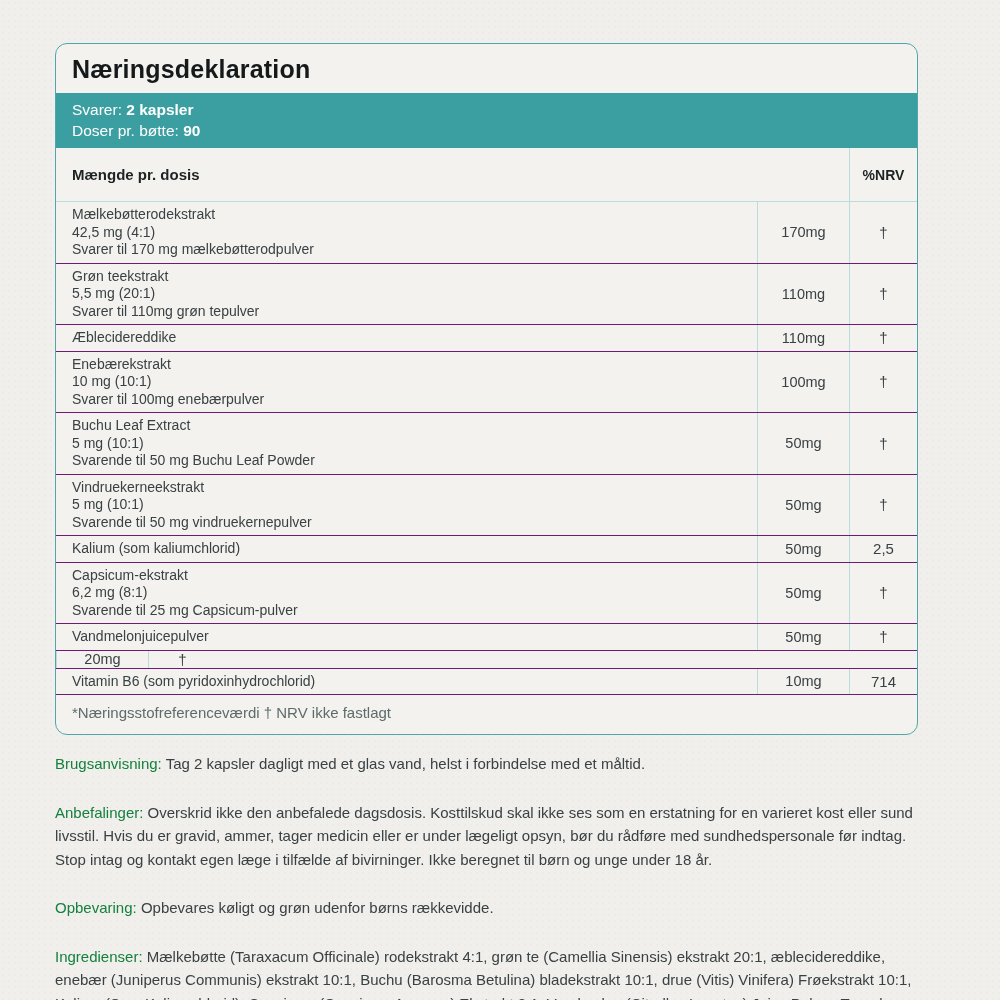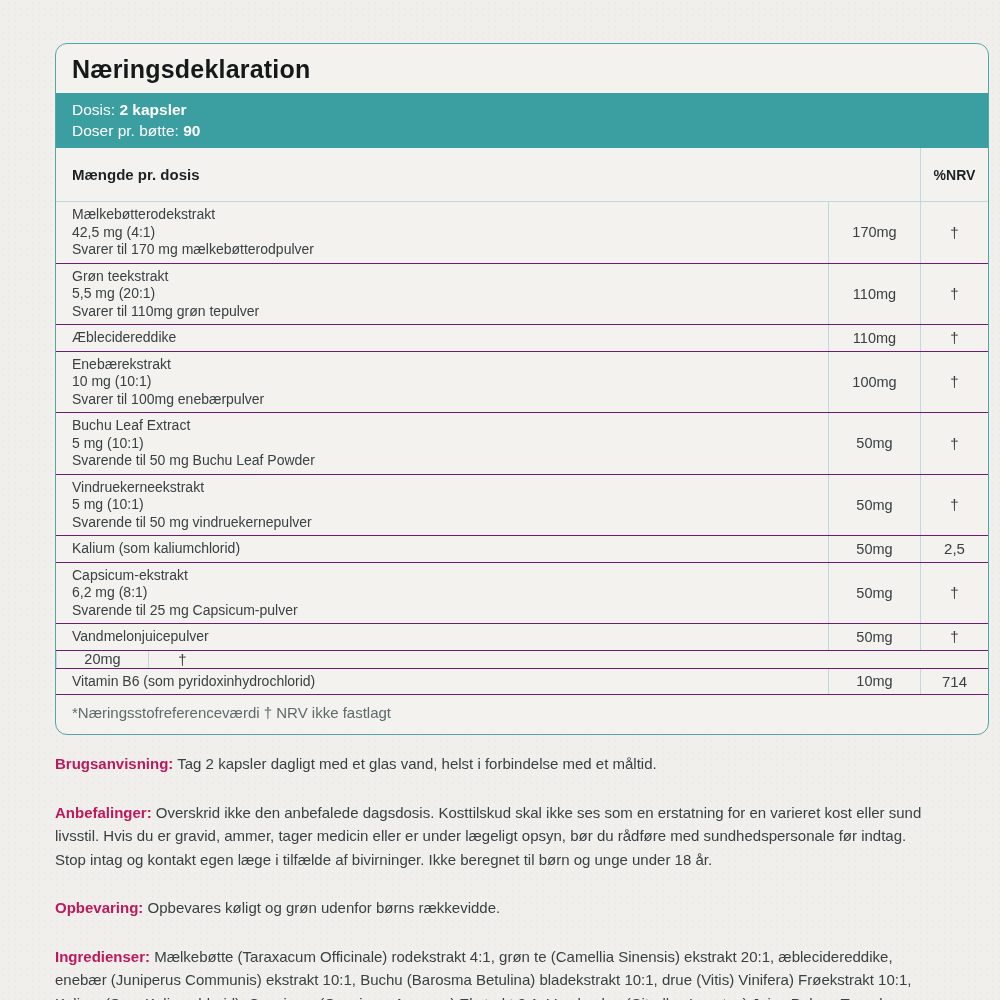--- a/index.html
+++ b/index.html
@@ -8,21 +8,21 @@
     font-family:"Liberation Sans", sans-serif;
     background-color:#f0efec;
     background-image:radial-gradient(rgba(60,60,55,0.018) 1px, transparent 1px);
     background-size:6px 6px;
     color:#3a4143;
   }
   .page { padding:43px 55px 0 55px; }
 
   
   .card {
-    width:934px;
+    width:863px;
     background:#f3f2ef;
     border:1.5px solid #4fa7a9;
     border-radius:12px;
     overflow:hidden;
   }
   .card-title {
     font-size:25px;
     font-weight:800;
     letter-spacing:0.2px;
     color:#15191a;
@@ -89,32 +89,32 @@
 
   
   .notes { width:885px; margin-top:17px; }
   .note {
     font-size:15px;
     line-height:23.5px;
     color:#3a4143;
     margin-bottom:19px;
   }
   .note.gap-lg { margin-bottom:25px; }
-  .note b { font-weight:700; color:#be185d; }
+  .note b { font-weight:400; color:#15803d; }
 </style>
 </head>
 <body>
 
 <div class="page">
 
   <section class="card">
     <h1 class="card-title">Næringsdeklaration</h1>
 
     <div class="dose-band">
-      <div class="dose-line"><span>Dosis:</span> <b>2 kapsler</b></div>
+      <div class="dose-line"><span>Svarer:</span> <b>2 kapsler</b></div>
       <div class="dose-line"><span>Doser pr. bøtte:</span> <b>90</b></div>
     </div>
 
     <div class="table">
       <div class="thead">
         <div class="h-name">Mængde pr. dosis</div>
         <div class="h-nrv">%NRV</div>
       </div>
       <div id="rows">
           <div class="trow">

